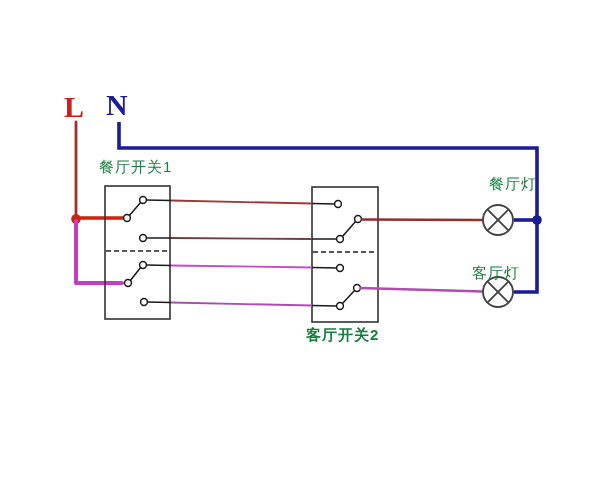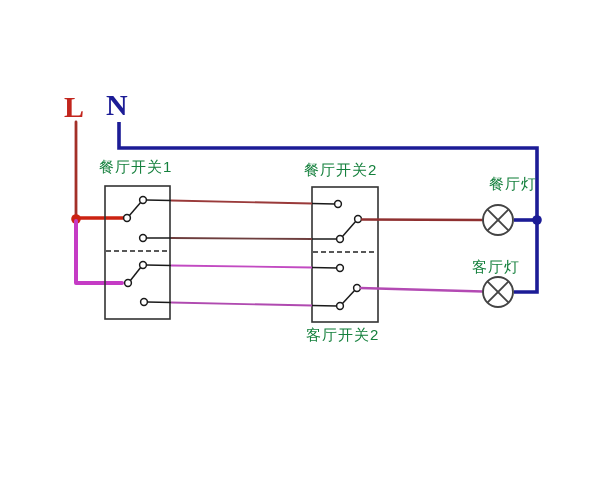--- a/index.html
+++ b/index.html
@@ -14,23 +14,23 @@
   }
   .term{
     position:absolute;font-family:"Liberation Serif",serif;font-size:30px;
     line-height:30px;font-weight:600;
   }
   .term-l{color:#c2251d;left:64px;top:92px;}
   .term-n{color:#1c1c96;left:106px;top:90px;}
   .lbl-sw1t{left:99px;top:158px;}
   .lbl-sw2t{left:304px;top:161px;}
   .lbl-sw1b{left:102px;top:326px;}
-  .lbl-sw2b{left:306px;top:326px;}
+  .lbl-sw2b{left:306px;top:326px;font-weight:bold;}
   .lbl-lamp1{left:472px;top:175px;margin-left:17px;}
-  .lbl-lamp2{left:472px;top:258px;}
+  .lbl-lamp2{left:472px;top:264px;}
 </style>
 </head>
 <body>
 
 <div class="stage">
 
   <svg width="600" height="480" viewBox="0 0 600 480">
 
     <path d="M76,122 L76,217" fill="none" stroke-width="2.8" stroke-linecap="round" stroke="#a33028"></path>
     <path d="M76,218 L123,218" fill="none" stroke-width="3.6" stroke-linecap="round" stroke="#cc2211"></path>
@@ -101,18 +101,17 @@
       <circle cx="498" cy="292" r="15"></circle>
       <line x1="487.4" y1="281.4" x2="508.6" y2="302.6"></line>
       <line x1="508.6" y1="281.4" x2="487.4" y2="302.6"></line>
     </g>
   </svg>
 
   <div class="term term-l">L</div>
   <div class="term term-n">N</div>
 
   <div class="lbl lbl-sw1t">餐厅开关1</div>
-  <div class="lbl lbl-sw2t">餐厅开关2</div>
   <div class="lbl lbl-sw2b">客厅开关2</div>
 
   <div class="lbl lbl-lamp1">餐厅灯</div>
   <div class="lbl lbl-lamp2">客厅灯</div>
 </div>
 
 </body></html>

